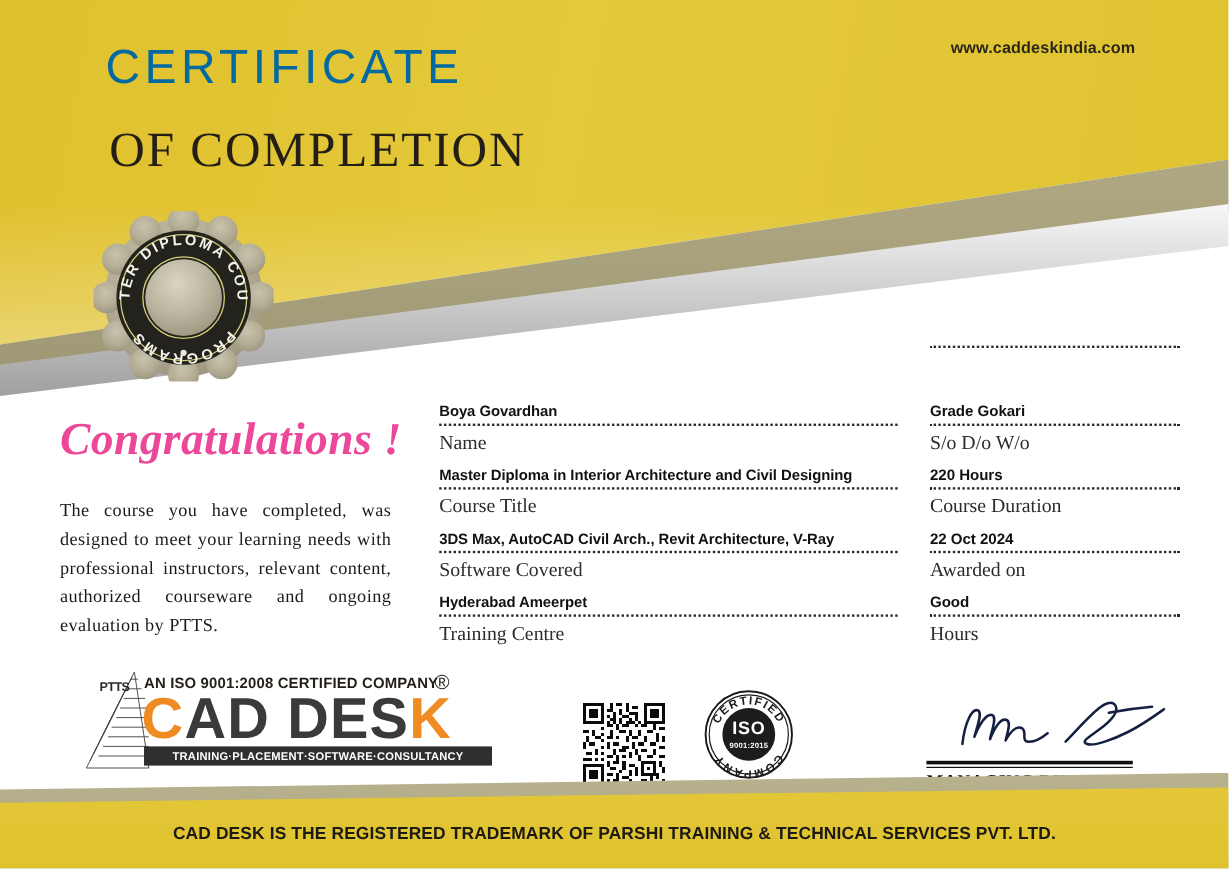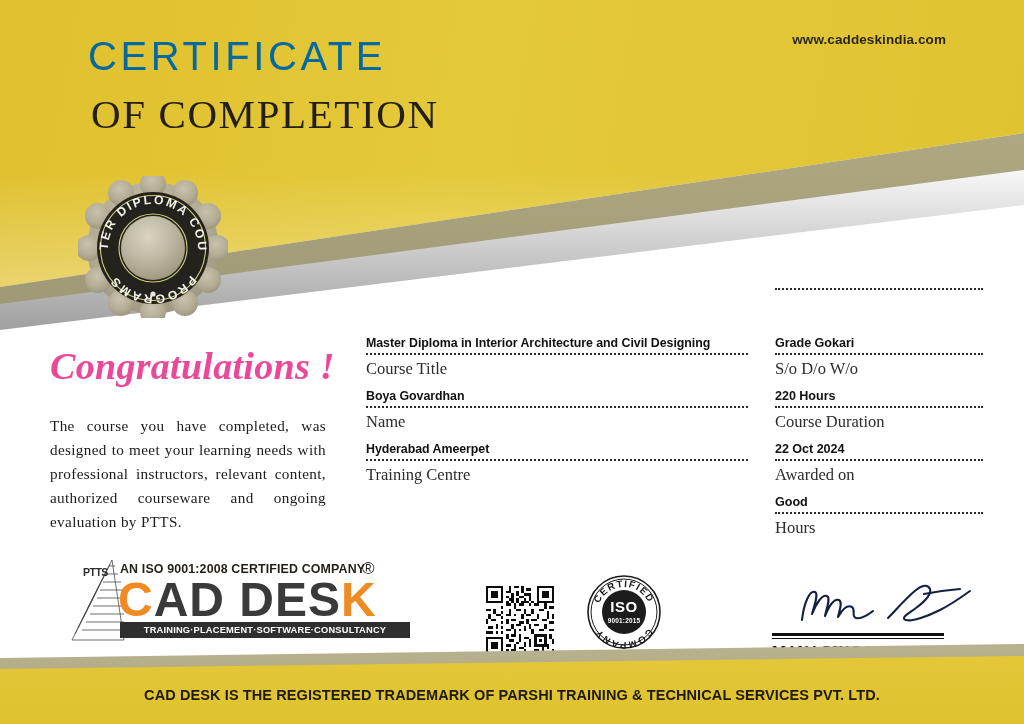--- a/index.html
+++ b/index.html
@@ -75,21 +75,21 @@
   }
   .heading .line1 {
     font-family: Liberation Sans, sans-serif;
     font-size: 40px; line-height: 64px;
     letter-spacing: 3.6px; color: #0369a1; font-weight: normal;
   }
   .heading .line2 {
     font-family: "Liberation Serif", serif;
     font-size: 41px; line-height: 48px;
     letter-spacing: 1.6px; color: #231f16; font-weight: normal;
-    margin-top: 2px; margin-left: 3px;
+    margin-top: 12px; margin-left: 3px;
   }
 
   .website {
     position: absolute; right: 78px; top: 32px;
     font-size: 13.5px; font-weight: bold; color: #2b2718;
     letter-spacing: .1px;
   }
 
   
   .seal {
@@ -267,28 +267,33 @@
     <div class="congrats-title">Congratulations !</div>
     <div class="congrats-body">The course you have completed, was designed to meet your learning needs with professional instructors, relevant content, authorized courseware and ongoing evaluation by PTTS.</div>
   </div>
 
   <div class="regno field">
     <div class="dots"></div>
   </div>
 
   <div class="fields-mid">
     <div class="field">
+      <div class="fv">Boya Govardhan</div>
+      <div class="dots"></div>
+      <div class="fl">Name</div>
+    </div>
+    <div class="field">
       <div class="fv">Master Diploma in Interior Architecture and Civil Designing</div>
       <div class="dots"></div>
       <div class="fl">Course Title</div>
     </div>
     <div class="field">
-      <div class="fv">Boya Govardhan</div>
-      <div class="dots"></div>
-      <div class="fl">Name</div>
+      <div class="fv">3DS Max, AutoCAD Civil Arch., Revit Architecture, V-Ray</div>
+      <div class="dots"></div>
+      <div class="fl">Software Covered</div>
     </div>
     <div class="field">
       <div class="fv">Hyderabad Ameerpet</div>
       <div class="dots"></div>
       <div class="fl">Training Centre</div>
     </div>
   </div>
 
   <div class="fields-right">
     <div class="field">

